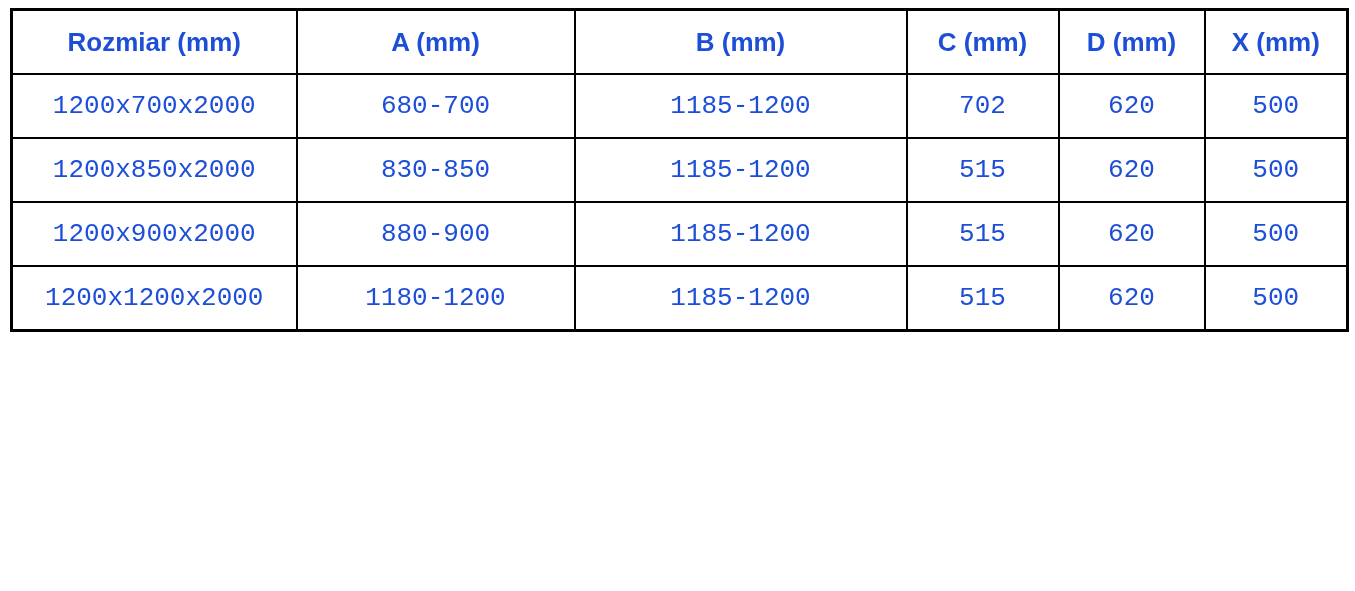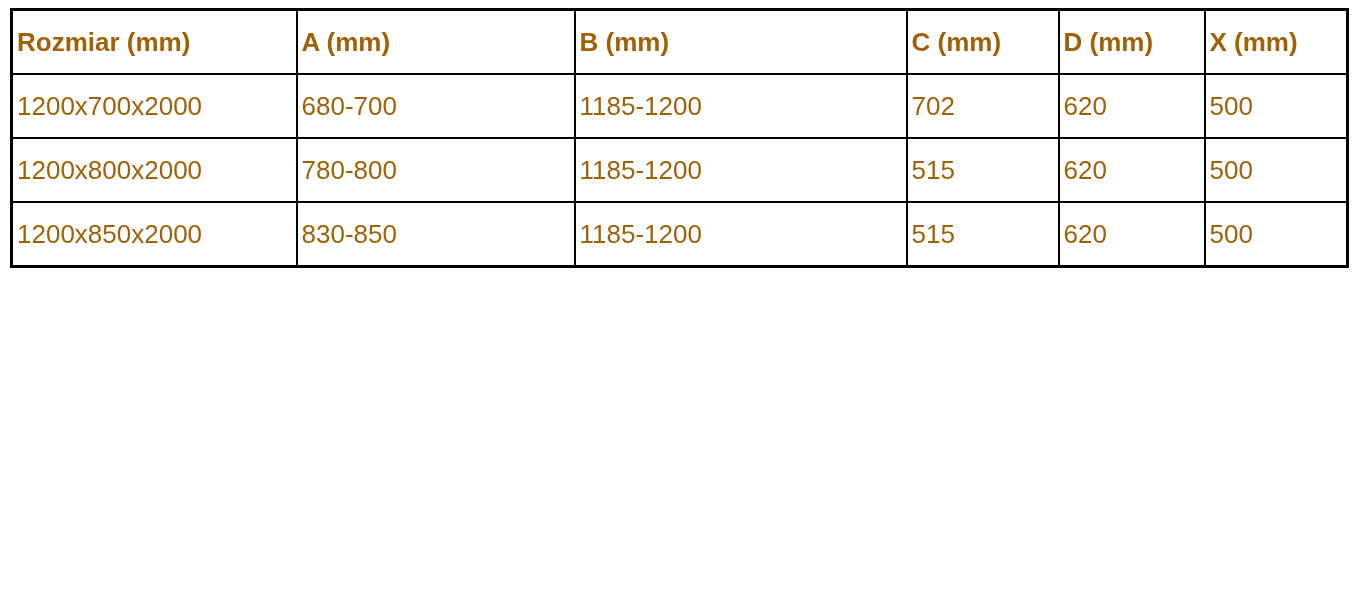--- a/index.html
+++ b/index.html
@@ -19,35 +19,36 @@
     border-collapse: collapse;
     table-layout: fixed;
     width: 1336px;
     margin: 8px 0 0 10px;
     border: 3px solid #000000;
     background: #ffffff;
   }
   table.spec-table th,
   table.spec-table td {
     border: 2px solid #000000;
-    text-align: left;
+    text-align: center;
     vertical-align: middle;
-    color: #a16207;
+    color: #1d4ed8;
     height: 62px;
     padding: 0 4px;
     overflow: hidden;
     white-space: nowrap;
   }
   table.spec-table th {
     font-size: 26px;
     font-weight: bold;
   }
   table.spec-table td {
     font-size: 26px;
     font-weight: normal;
+    font-family: Liberation Mono, monospace;
   }
   col.c0 { width: 285px; }
   col.c1 { width: 278px; }
   col.c2 { width: 332px; }
   col.c3 { width: 152px; }
   col.c4 { width: 146px; }
   col.c5 { width: 143px; }
 </style>
 </head>
 <body>
@@ -75,30 +76,38 @@
     <tbody>
       <tr>
         <td>1200x700x2000</td>
         <td>680-700</td>
         <td>1185-1200</td>
         <td>702</td>
         <td>620</td>
         <td>500</td>
       </tr>
       <tr>
-        <td>1200x800x2000</td>
-        <td>780-800</td>
+        <td>1200x850x2000</td>
+        <td>830-850</td>
         <td>1185-1200</td>
         <td>515</td>
         <td>620</td>
         <td>500</td>
       </tr>
       <tr>
-        <td>1200x850x2000</td>
-        <td>830-850</td>
+        <td>1200x900x2000</td>
+        <td>880-900</td>
+        <td>1185-1200</td>
+        <td>515</td>
+        <td>620</td>
+        <td>500</td>
+      </tr>
+      <tr>
+        <td>1200x1200x2000</td>
+        <td>1180-1200</td>
         <td>1185-1200</td>
         <td>515</td>
         <td>620</td>
         <td>500</td>
       </tr>
     </tbody>
   </table>
 </div>
 
 </body></html>

